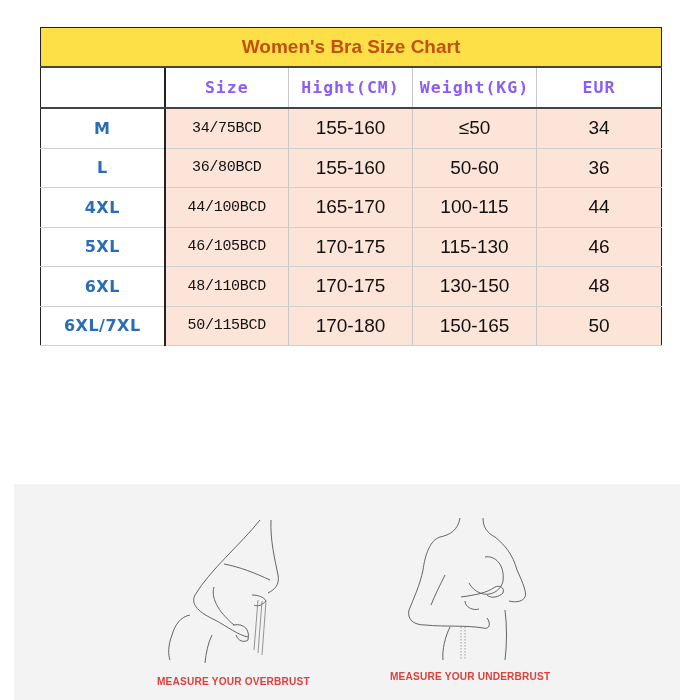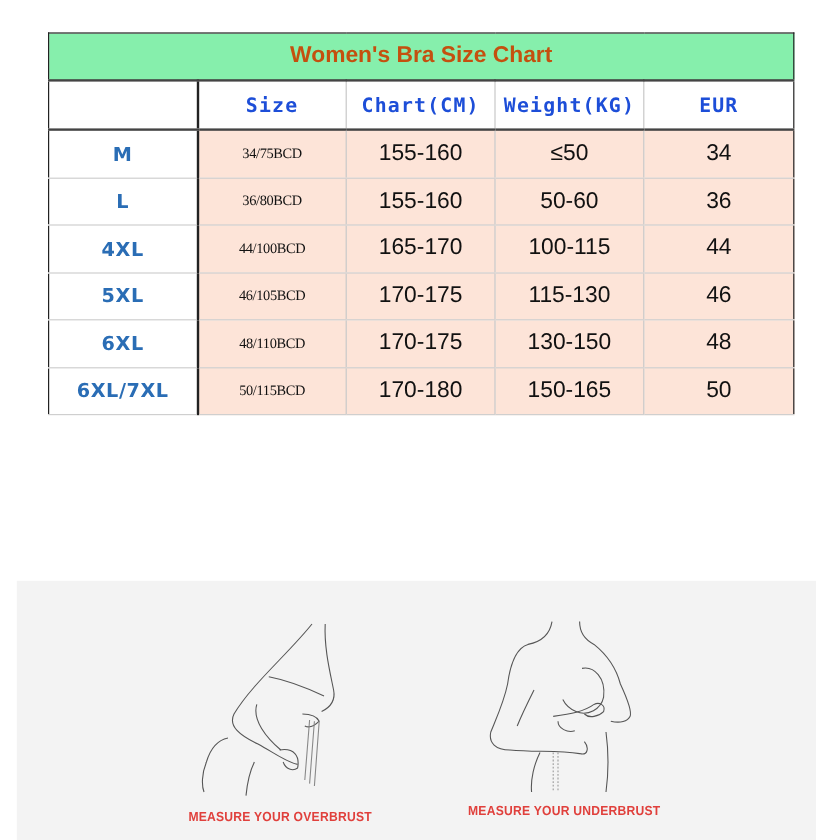--- a/index.html
+++ b/index.html
@@ -2,31 +2,31 @@
 <html><head>
 <meta charset="utf-8">
 <style>
   html, body { margin:0; padding:0; }
   body { width:700px; height:700px; background:#ffffff; position:relative; overflow:hidden;
          font-family: "DejaVu Sans", sans-serif; }
   .gray-panel { position:absolute; left:14px; top:484px; width:666px; height:216px; background:#f3f3f3; }
   .size-table { position:absolute; left:40px; top:27px; width:621px; border:1.5px solid #222;
                 border-collapse:collapse; table-layout:fixed; background:#fff; }
   .size-table td, .size-table th { padding:0; text-align:center; vertical-align:middle; }
-  .title-cell { height:38px; background:#86efac; color:#c4500f; font-family:"Liberation Sans", sans-serif;
+  .title-cell { height:38px; background:#fde047; color:#c4500f; font-family:"Liberation Sans", sans-serif;
                 font-weight:bold; font-size:19px; border-bottom:2px solid #444; }
-  .head-cell { height:39px; color:#1d4ed8; font-family:"DejaVu Sans Mono", monospace; font-weight:bold;
+  .head-cell { height:39px; color:#8b5cf6; font-family:"DejaVu Sans Mono", monospace; font-weight:bold;
                font-size:16.5px; letter-spacing:1px; border-left:1px solid #c8c8c8; border-bottom:2px solid #444; }
   .head-cell.first { border-left:none; }
   .head-cell.size { border-left:2px solid #222; }
   .row-label { height:38.5px; color:#2a6db5; font-family:"DejaVu Sans", sans-serif; font-weight:bold;
                font-size:16px; letter-spacing:0.5px; border-bottom:1px solid #cfcfcf; border-right:2px solid #222; background:#fff; }
   .data-cell { background:#fde4d8; color:#111; font-family:"Liberation Sans", sans-serif; font-size:19px;
                border-left:1px solid #c8c8c8; border-bottom:1px solid #cfcfcf; }
-  .data-cell.c1 { font-family:Liberation Serif, serif; font-size:12px; letter-spacing:-0.3px; }
+  .data-cell.c1 { font-family:Liberation Mono, monospace; font-size:15px; letter-spacing:-0.3px; }
   .fig { position:absolute; }
   .caption { position:absolute; color:#e0403c; font-family:"Liberation Sans", sans-serif; font-size:11px;
              font-weight:bold; letter-spacing:0.2px; transform:scaleX(0.92); transform-origin:left; }
 </style>
 </head>
 <body>
 
 <div class="gray-panel"></div>
 
 <table class="size-table">
@@ -37,21 +37,21 @@
       <col style="width:124px">
       <col style="width:125px">
   </colgroup>
   <tbody>
       <tr>
     <td colspan="5" class="title-cell">Women's Bra Size Chart</td>
   </tr>
   <tr>
     <td class="head-cell first"></td>
     <td class="head-cell size">Size</td>
-    <td class="head-cell">Chart(CM)</td>
+    <td class="head-cell">Hight(CM)</td>
     <td class="head-cell">Weight(KG)</td>
     <td class="head-cell">EUR</td>
   </tr>
   </tbody>
     <tbody id="rows-body">
       <tr>
         <td class="row-label">M</td>
         <td class="data-cell c1">34/75BCD</td>
         <td class="data-cell">155-160</td>
         <td class="data-cell">≤50</td>

